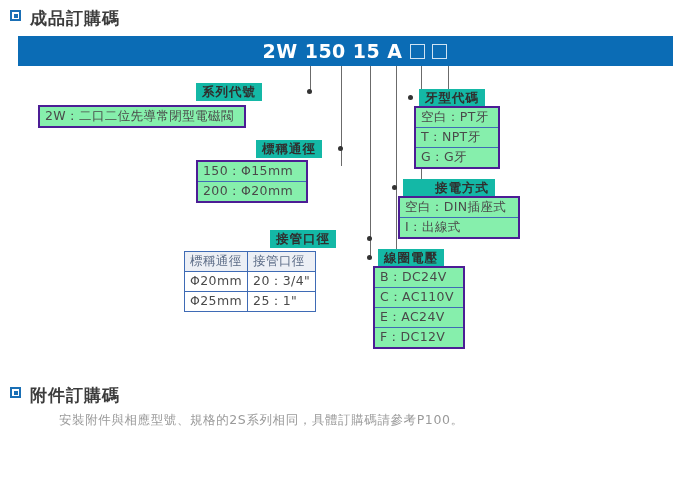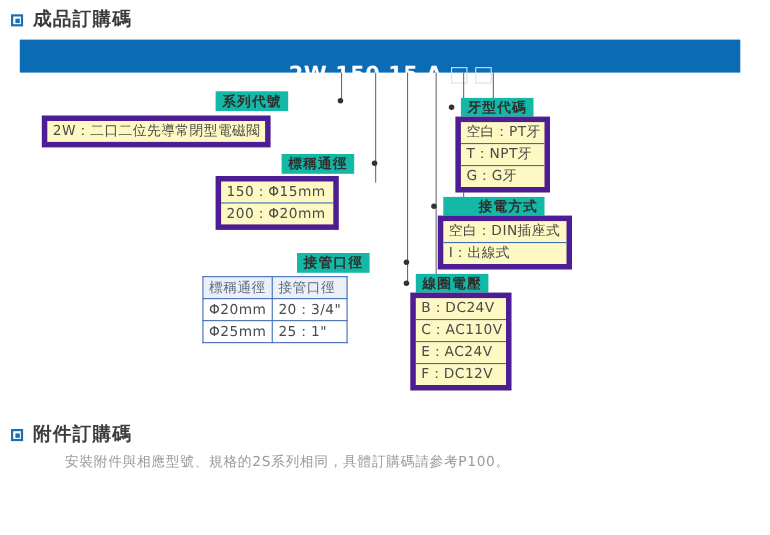--- a/index.html
+++ b/index.html
@@ -18,21 +18,21 @@
   .page {
     position: absolute;
     left: 0; top: 0;
     width: 700px; height: 486px;
   }
 
   
   .sec-head {
     position: absolute;
     display: flex;
-    align-items: center;
+    align-items: flex-start;
     gap: 9px;
   }
   .sec-bullet {
     width: 11px; height: 11px;
     background: #ffffff;
     border: 2px solid #1a6fb5;
     box-sizing: border-box;
     position: relative;
   }
   .sec-bullet::after {
@@ -53,21 +53,21 @@
 
   
   .code-bar {
     position: absolute;
     left: 18px; top: 36px;
     width: 655px; height: 30px;
     background: #0b6cb5;
   }
   .code-text {
     position: absolute;
-    left: 0; top: 17px;
+    left: 0; top: 0;
     width: 100%; height: 30px;
     display: flex;
     align-items: center;
     justify-content: center;
     gap: 7px;
     color: #ffffff;
     font-size: 19px;
     font-weight: bold;
     letter-spacing: 0.5px;
     padding-left: 18px;
@@ -103,22 +103,22 @@
     font-weight: bold;
     letter-spacing: 1px;
     padding: 2px 6px;
     white-space: nowrap;
     line-height: 1.15;
   }
 
   
   .optbox {
     position: absolute;
-    border: 5px solid #4c1d95;
-    background: #fef9c3;
+    border: 2px solid #4c1d95;
+    background: #86efac;
     box-sizing: border-box;
   }
   .optrow {
     font-size: 12.5px;
     color: #4a4a4a;
     padding: 1px 5px;
     white-space: nowrap;
     border-bottom: 1px solid #3f6bb5;
     line-height: 1.35;
     letter-spacing: 0.4px;

